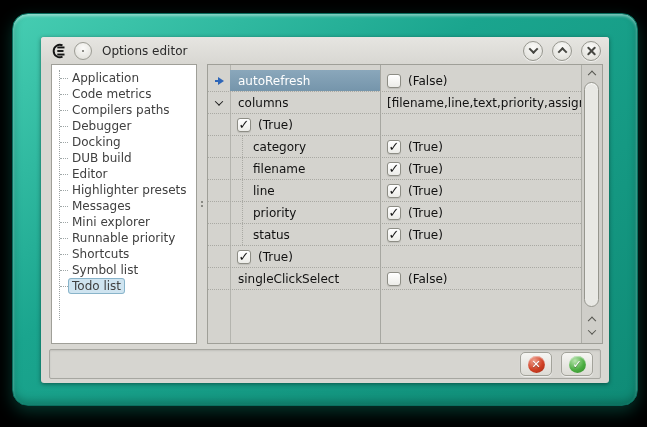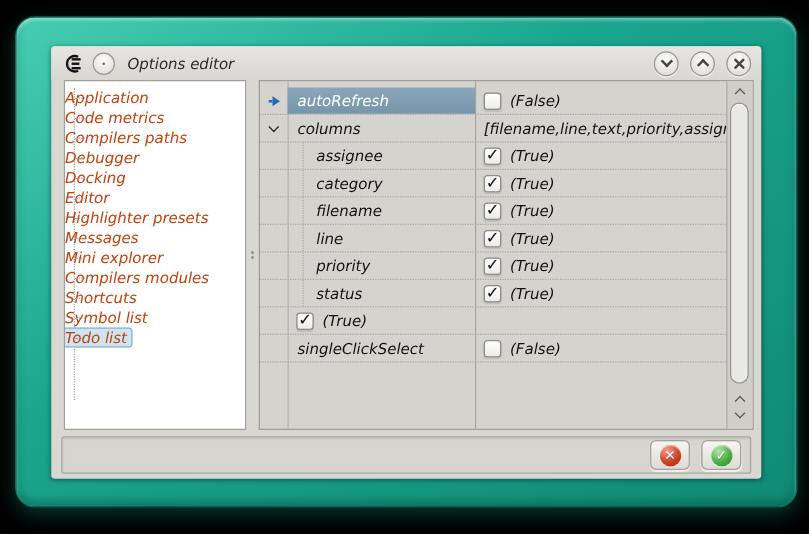--- a/index.html
+++ b/index.html
@@ -5,21 +5,21 @@
   * { margin:0; padding:0; box-sizing:border-box; }
   html,body { background:#000; }
   .stage { position:relative; width:647px; height:427px; background:#000; overflow:hidden;
            font-family:"DejaVu Sans","Liberation Sans",sans-serif; }
 
   
   .window { position:absolute; left:12px; top:13px; width:626px; height:393px; border-radius:16px;
             background:linear-gradient(145deg,#46cdb2 0%,#1aa58e 40%,#0f8b76 100%);
             border:1px solid #0a6e5e;
             box-shadow:inset 0 2px 3px rgba(255,255,255,.45), inset 0 -4px 8px rgba(0,45,35,.35),
-                       0 6px 16px rgba(8,80,66,.65);font-style:italic; }
+                       0 6px 16px rgba(8,80,66,.65); }
 
   
   .body { position:absolute; left:28px; top:23px; width:568px; height:346px; background:#d8d7d2;
           border-radius:3px; box-shadow:0 1px 4px rgba(0,20,15,.5); }
 
   
   .titlebar { position:absolute; left:0; top:0; right:0; height:27px; display:flex; align-items:center;
               padding:0 8px 0 10px; gap:7px;
               background:linear-gradient(#e6e5e1,#d8d7d2); border-radius:3px 3px 0 0; }
   .title { font-size:12px; color:#2b2b2b; margin-left:3px; }
@@ -41,22 +41,22 @@
                                  background:#474742; border-radius:1px; }
   .xmark::before { transform:rotate(45deg); }
   .xmark::after  { transform:rotate(-45deg); }
 
   
   .sidebar { position:absolute; left:10px; top:27px; width:146px; height:280px; background:#fff;
              border:1px solid #9f9f98; overflow:hidden; }
   .tree { position:relative; padding-top:5px; }
   .tree::before { content:""; position:absolute; left:7px; top:5px; height:250px;
                   border-left:1px dotted #9fa6a6; }
-  .titem { position:relative; height:16px; line-height:16px; font-size:12px; color:#c2410c;
-           white-space:nowrap; }
+  .titem { position:relative; height:16px; line-height:16px; font-size:12px; color:#404040;
+           padding-left:20px; white-space:nowrap; }
   .titem::before { content:""; position:absolute; left:8px; top:8px; width:8px;
                    border-top:1px dotted #9fa6a6; }
   .titem.sel span { background:#cfe4f0; border:1px solid #89b4ca; border-radius:3px;
                     padding:0 3px; margin-left:-4px; }
 
   .splitter { position:absolute; left:156px; top:27px; width:10px; height:280px; }
   .splitter::before { content:""; position:absolute; left:4px; top:137px; width:2px; height:2px;
                       background:#8a8a84; box-shadow:0 4px 0 #8a8a84; }
 
   
@@ -150,25 +150,26 @@
         </div>
       </div>
 
       <div class="sidebar">
         <div class="tree">
             <div class="titem"><span>Application</span></div>
             <div class="titem"><span>Code metrics</span></div>
             <div class="titem"><span>Compilers paths</span></div>
             <div class="titem"><span>Debugger</span></div>
             <div class="titem"><span>Docking</span></div>
+            <div class="titem"><span>DUB build</span></div>
             <div class="titem"><span>Editor</span></div>
             <div class="titem"><span>Highlighter presets</span></div>
             <div class="titem"><span>Messages</span></div>
             <div class="titem"><span>Mini explorer</span></div>
-            <div class="titem"><span>Compilers modules</span></div>
+            <div class="titem"><span>Runnable priority</span></div>
             <div class="titem"><span>Shortcuts</span></div>
             <div class="titem"><span>Symbol list</span></div>
             <div class="titem sel"><span>Todo list</span></div>
           </div>
       </div>
       <div class="splitter"></div>
 
       <div class="grid">
         <div class="gridlines">
           <div class="v1"></div>
@@ -190,21 +191,20 @@
               <div class="gutter">
                 <span class="chv-sm"></span>
               </div>
               <div class="gname lvl0">columns</div>
               <div class="gval">
                 <span>[filename,line,text,priority,assigne</span>
               </div>
             </div>
             <div class="grow">
               <div class="gutter"></div>
-              <div class="gname lvl1">assignee</div>
               <div class="gval">
                 <span class="cb checked">✓</span>
                 <span>(True)</span>
               </div>
             </div>
             <div class="grow">
               <div class="gutter"></div>
               <div class="gname lvl1">category</div>
               <div class="gval">
                 <span class="cb checked">✓</span>

